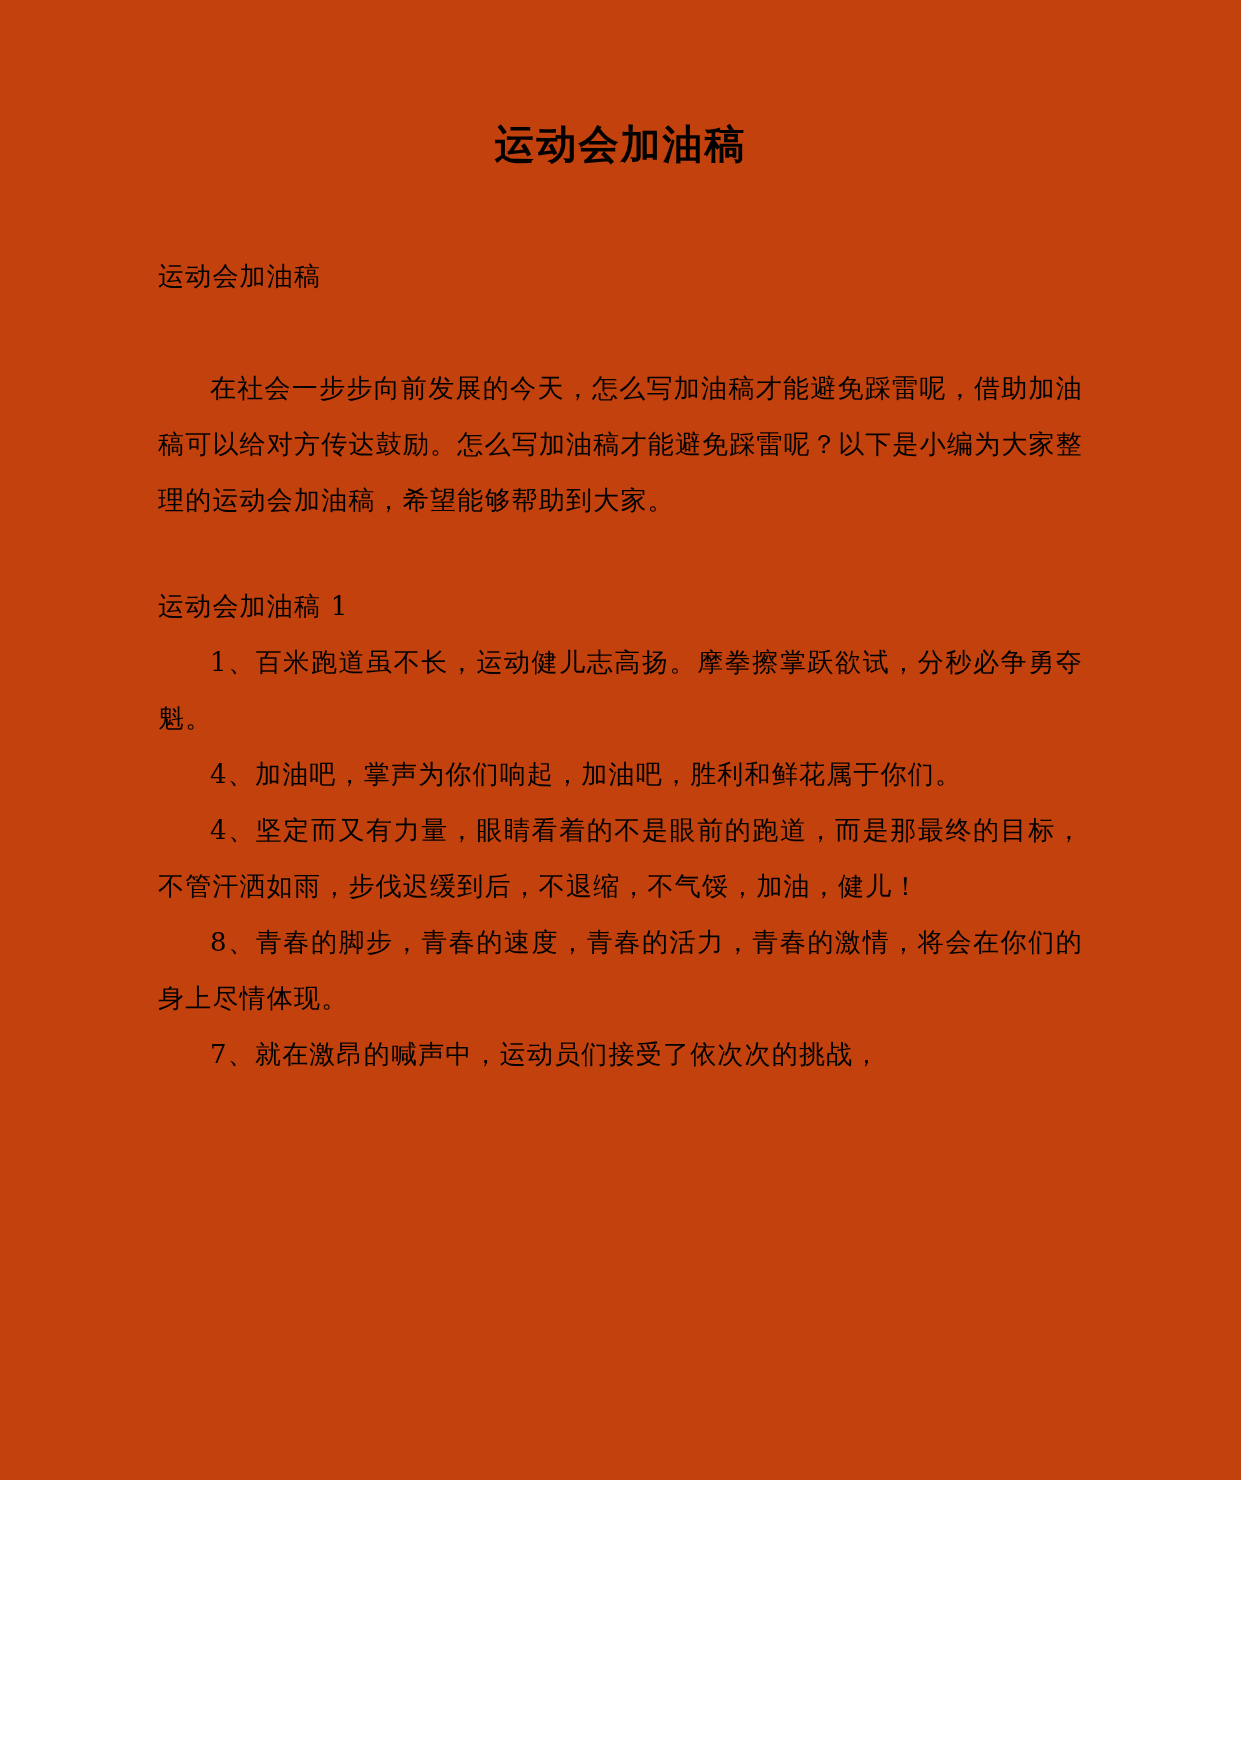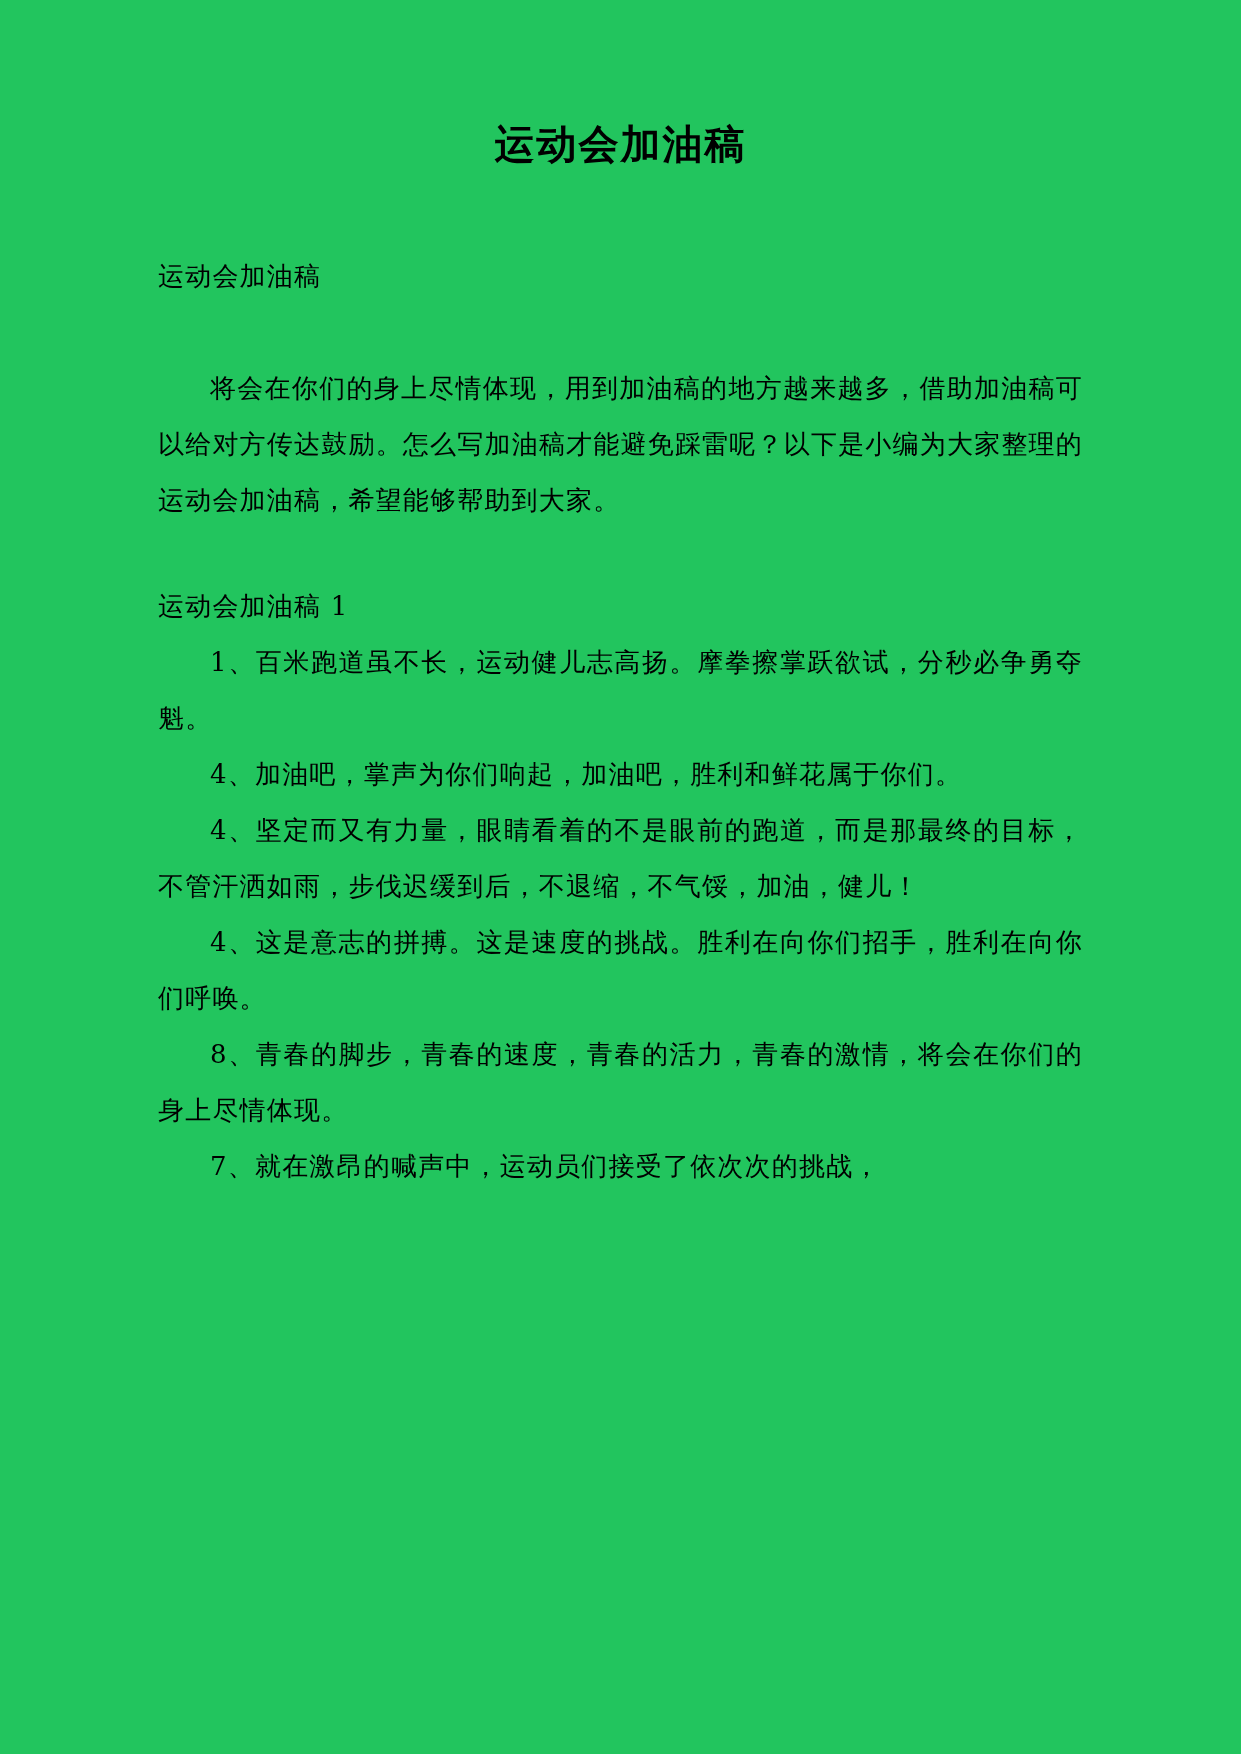--- a/index.html
+++ b/index.html
@@ -6,24 +6,24 @@
     margin: 0;
     padding: 0;
     background: #ffffff;
   }
   body {
     font-family: "DejaVu Serif", serif;
     color: #000000;
   }
   .page {
     width: 1241px;
-    height: 1754px;
+    height: 1480px;
     box-sizing: border-box;
     padding: 118px 158px 100px 158px;
-    background: #22c55e;
+    background: #c2410c;
     position: relative;
     overflow: hidden;
   }
   .doc-title {
     font-family: "DejaVu Sans", sans-serif;
     font-weight: bold;
     font-size: 40px;
     text-align: center;
     letter-spacing: 2px;
     margin: 0 0 78px 0;
@@ -51,26 +51,25 @@
 <body>
 
 <div class="page">
 
   <h1 class="doc-title">运动会加油稿</h1>
 
   <p class="para">运动会加油稿</p>
 
   <div class="gap-lg"></div>
 
-  <p class="para indent">将会在你们的身上尽情体现，用到加油稿的地方越来越多，借助加油稿可以给对方传达鼓励。怎么写加油稿才能避免踩雷呢？以下是小编为大家整理的运动会加油稿，希望能够帮助到大家。</p>
+  <p class="para indent">在社会一步步向前发展的今天，怎么写加油稿才能避免踩雷呢，借助加油稿可以给对方传达鼓励。怎么写加油稿才能避免踩雷呢？以下是小编为大家整理的运动会加油稿，希望能够帮助到大家。</p>
 
   <div class="gap-md"></div>
 
   <p class="para">运动会加油稿 1</p>
 
   <p class="para indent">1、百米跑道虽不长，运动健儿志高扬。摩拳擦掌跃欲试，分秒必争勇夺魁。</p>
   <p class="para indent">4、加油吧，掌声为你们响起，加油吧，胜利和鲜花属于你们。</p>
   <p class="para indent">4、坚定而又有力量，眼睛看着的不是眼前的跑道，而是那最终的目标，不管汗洒如雨，步伐迟缓到后，不退缩，不气馁，加油，健儿！</p>
-  <p class="para indent">4、这是意志的拼搏。这是速度的挑战。胜利在向你们招手，胜利在向你们呼唤。</p>
   <p class="para indent">8、青春的脚步，青春的速度，青春的活力，青春的激情，将会在你们的身上尽情体现。</p>
   <p class="para indent">7、就在激昂的喊声中，运动员们接受了依次次的挑战，</p>
 
 </div>
 
 </body></html>

